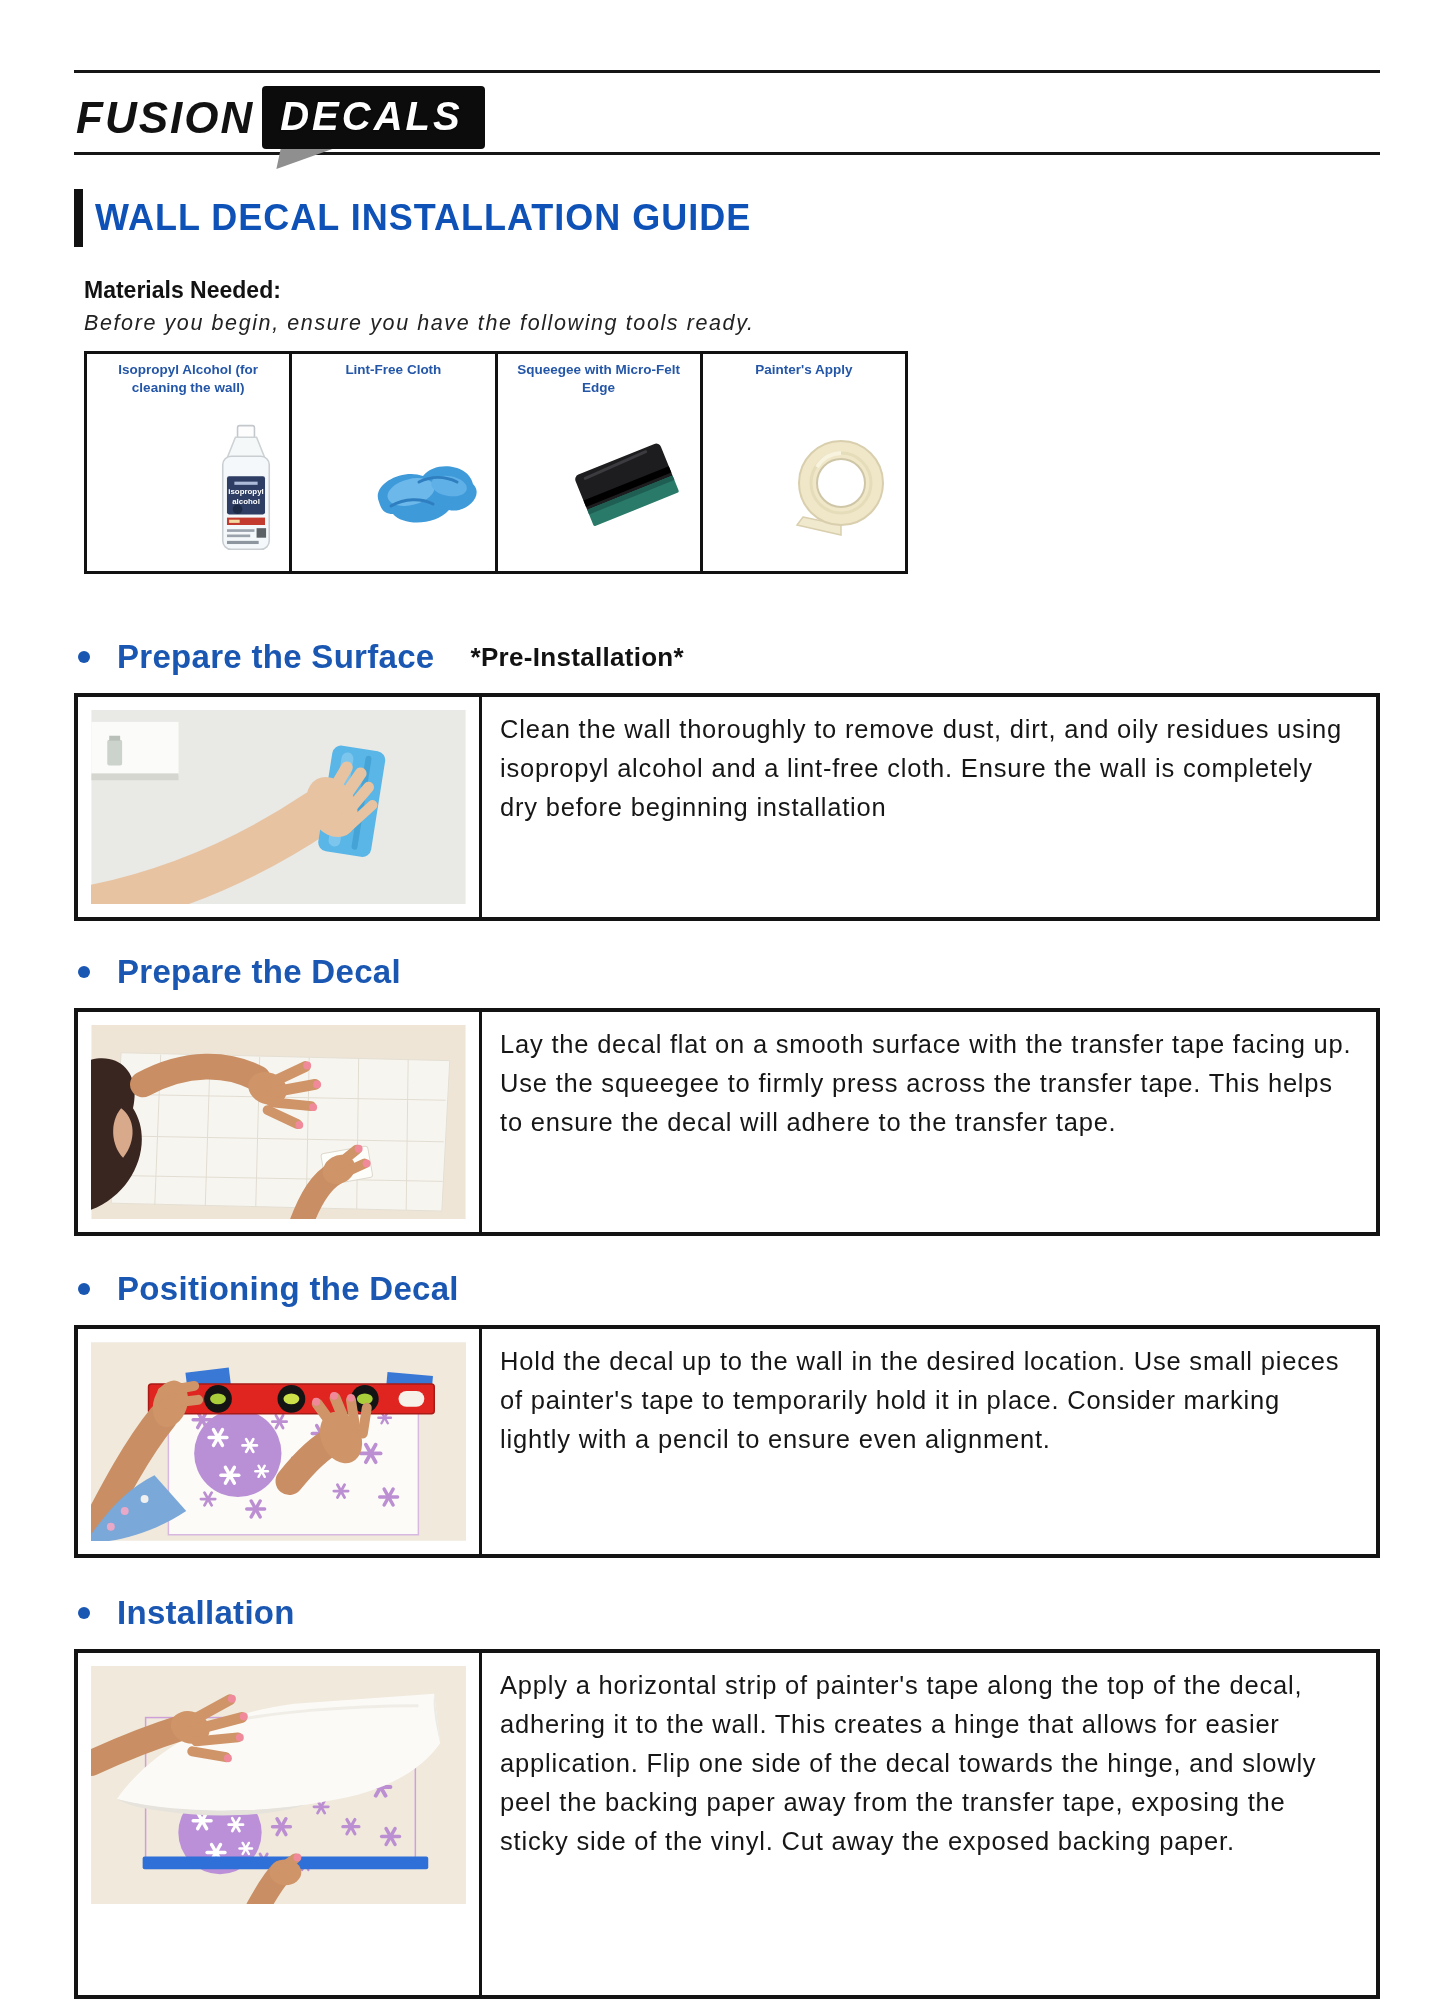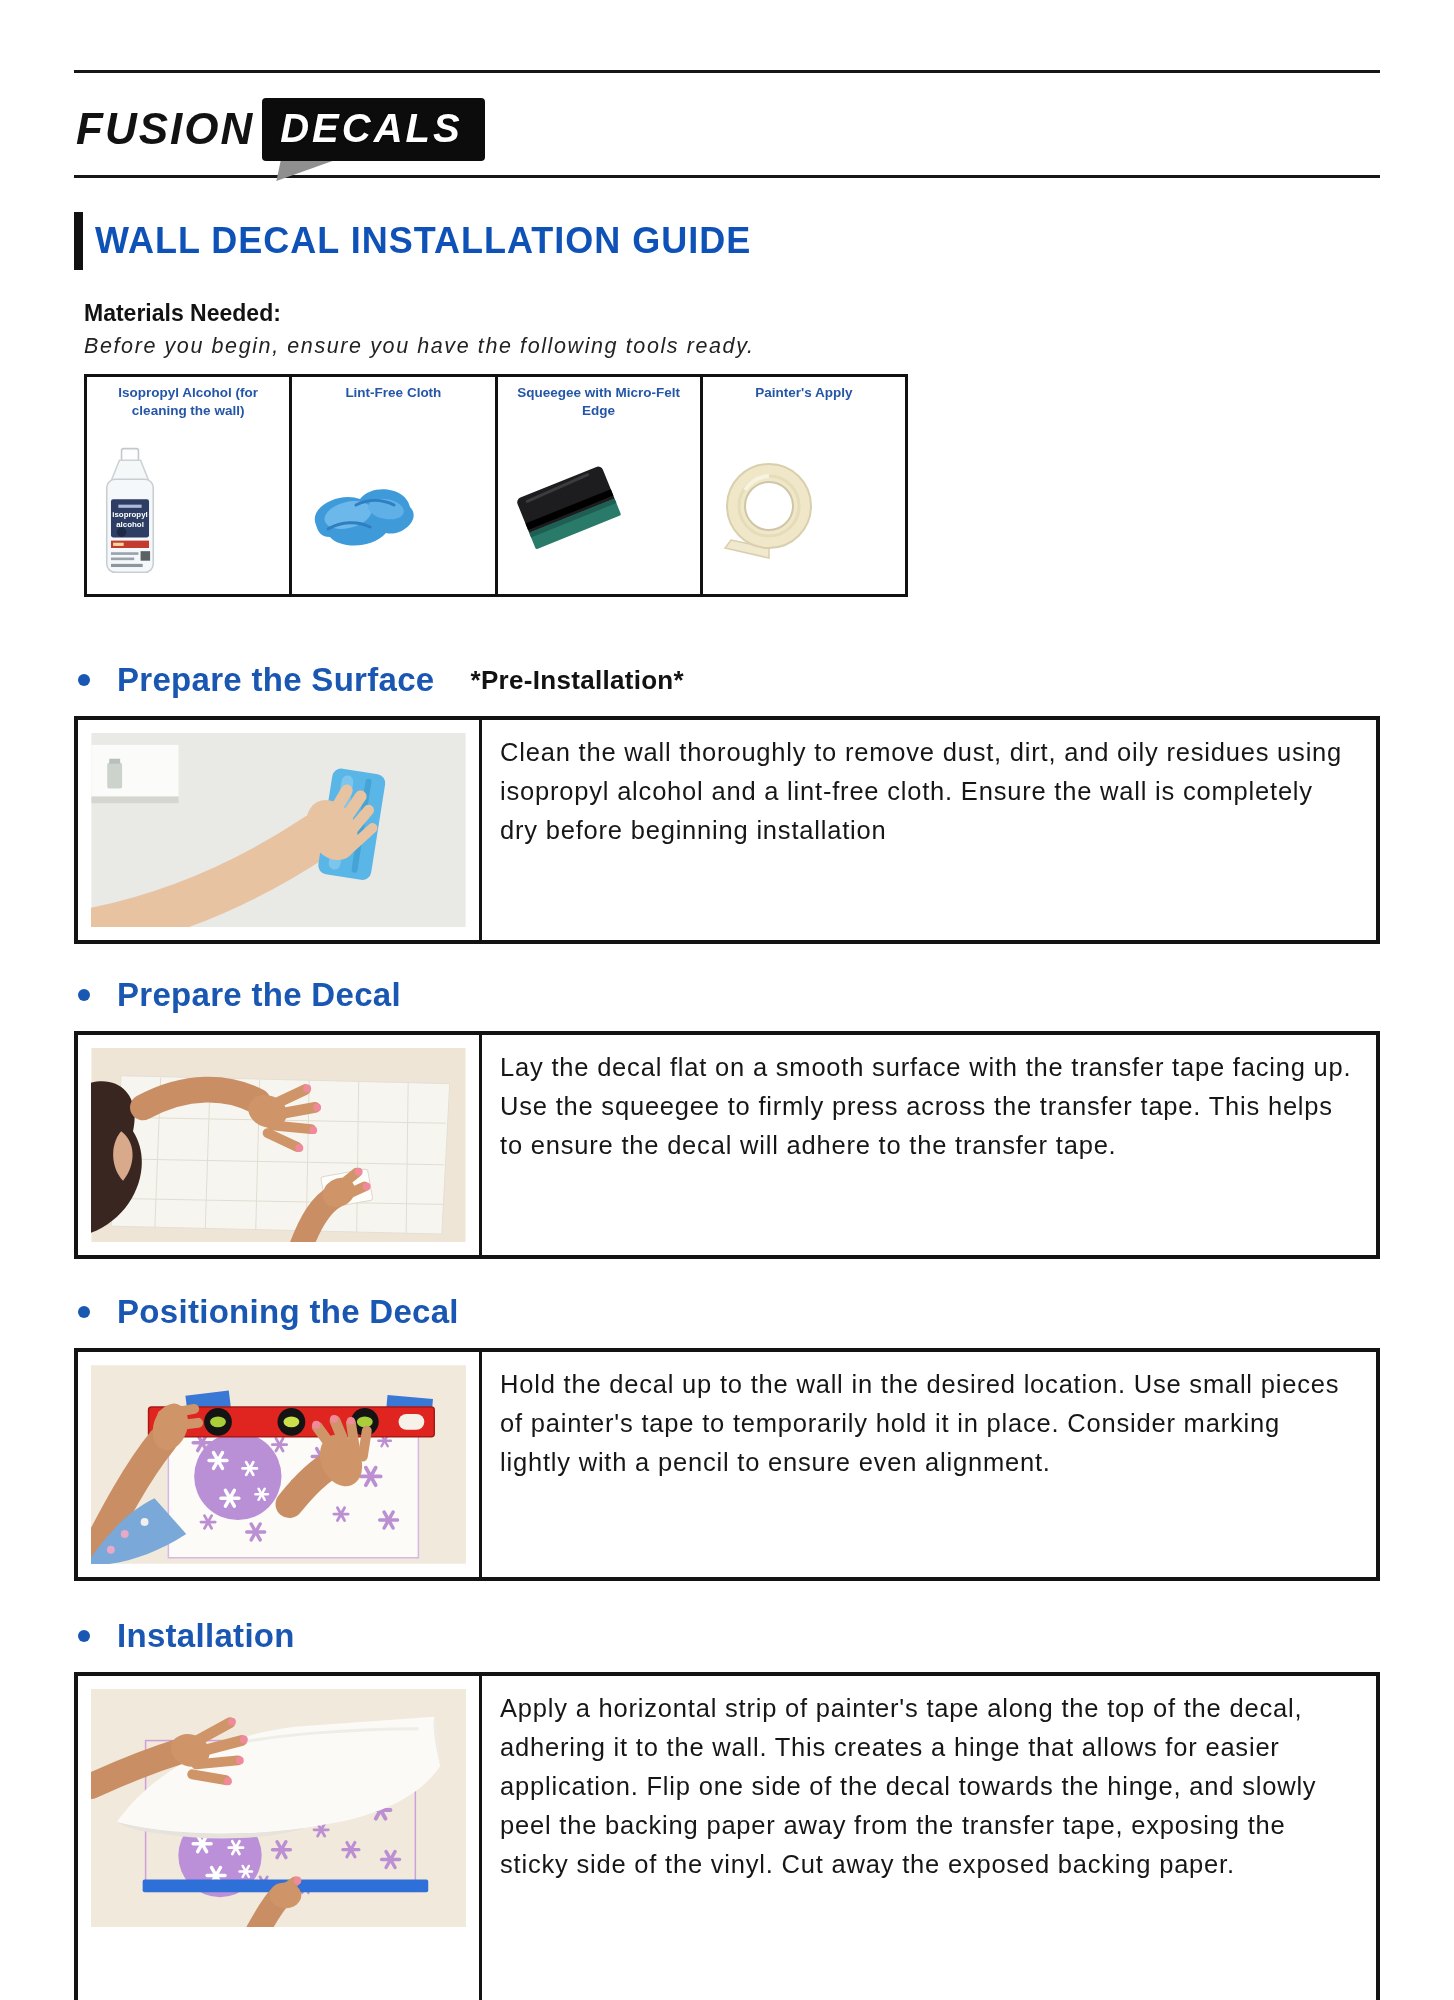--- a/index.html
+++ b/index.html
@@ -7,21 +7,21 @@
   body {
     width:1454px; height:2000px; background:#ffffff;
     font-family:"Liberation Sans", sans-serif; color:#1b1b1b;
   }
   .page { padding:0 74px; }
 
   .rule { border:none; border-top:3px solid #161616; margin:0; }
   .rule-top { margin-top:70px; }
 
   
-  .logo-row { display:flex; align-items:center; padding:16px 2px 6px 2px; height:102px; position:relative; }
+  .logo-row { display:flex; align-items:center; padding:16px 2px 6px 2px; height:79px; position:relative; }
   .logo-fusion {
     font-size:44px; font-weight:bold; font-style:italic; letter-spacing:2px;
     color:#121212; margin-right:8px; white-space:nowrap;
   }
   .logo-badge-wrap { position:relative; }
   .logo-flap {
     position:absolute; left:18px; bottom:-20px; width:0; height:0; z-index:0;
     border-top:34px solid #8f8f8f; border-right:88px solid transparent;
     transform:skewX(-12deg);
   }
@@ -43,21 +43,21 @@
   
   .materials-heading { margin-top:30px; font-size:23px; font-weight:bold; color:#121212; padding-left:10px; }
   .materials-sub { margin-top:7px; font-size:21.5px; font-style:italic; letter-spacing:1.6px; color:#222; padding-left:10px; }
   table.materials {
     margin:15px 0 0 10px; border-collapse:collapse; width:824px; table-layout:fixed;
   }
   table.materials td {
     border:3px solid #111; vertical-align:top; text-align:center; padding:7px 6px 10px 6px; height:217px; background:#fff;
   }
   .mat-label { color:#2456a8; font-weight:bold; font-size:13.5px; line-height:1.3; min-height:54px; }
-  .mat-img { height:146px; display:flex; align-items:center; justify-content:flex-start; }
+  .mat-img { height:146px; display:flex; align-items:center; justify-content:flex-end; }
 
   
   .sec-head { display:flex; align-items:center; }
   .sec-head .bullet { width:12px; height:12px; border-radius:50%; background:#1a57b2; margin:0 27px 0 4px; flex:none; }
   .sec-title { font-size:33px; font-weight:bold; color:#1a57b2; letter-spacing:0.3px; }
   .sec-note { font-size:26px; font-weight:bold; color:#121212; margin-left:36px; letter-spacing:0.3px; }
   .sh-1 { margin-top:64px; }
   .sh-2 { margin-top:32px; }
   .sh-3 { margin-top:34px; }
   .sh-4 { margin-top:36px; }

